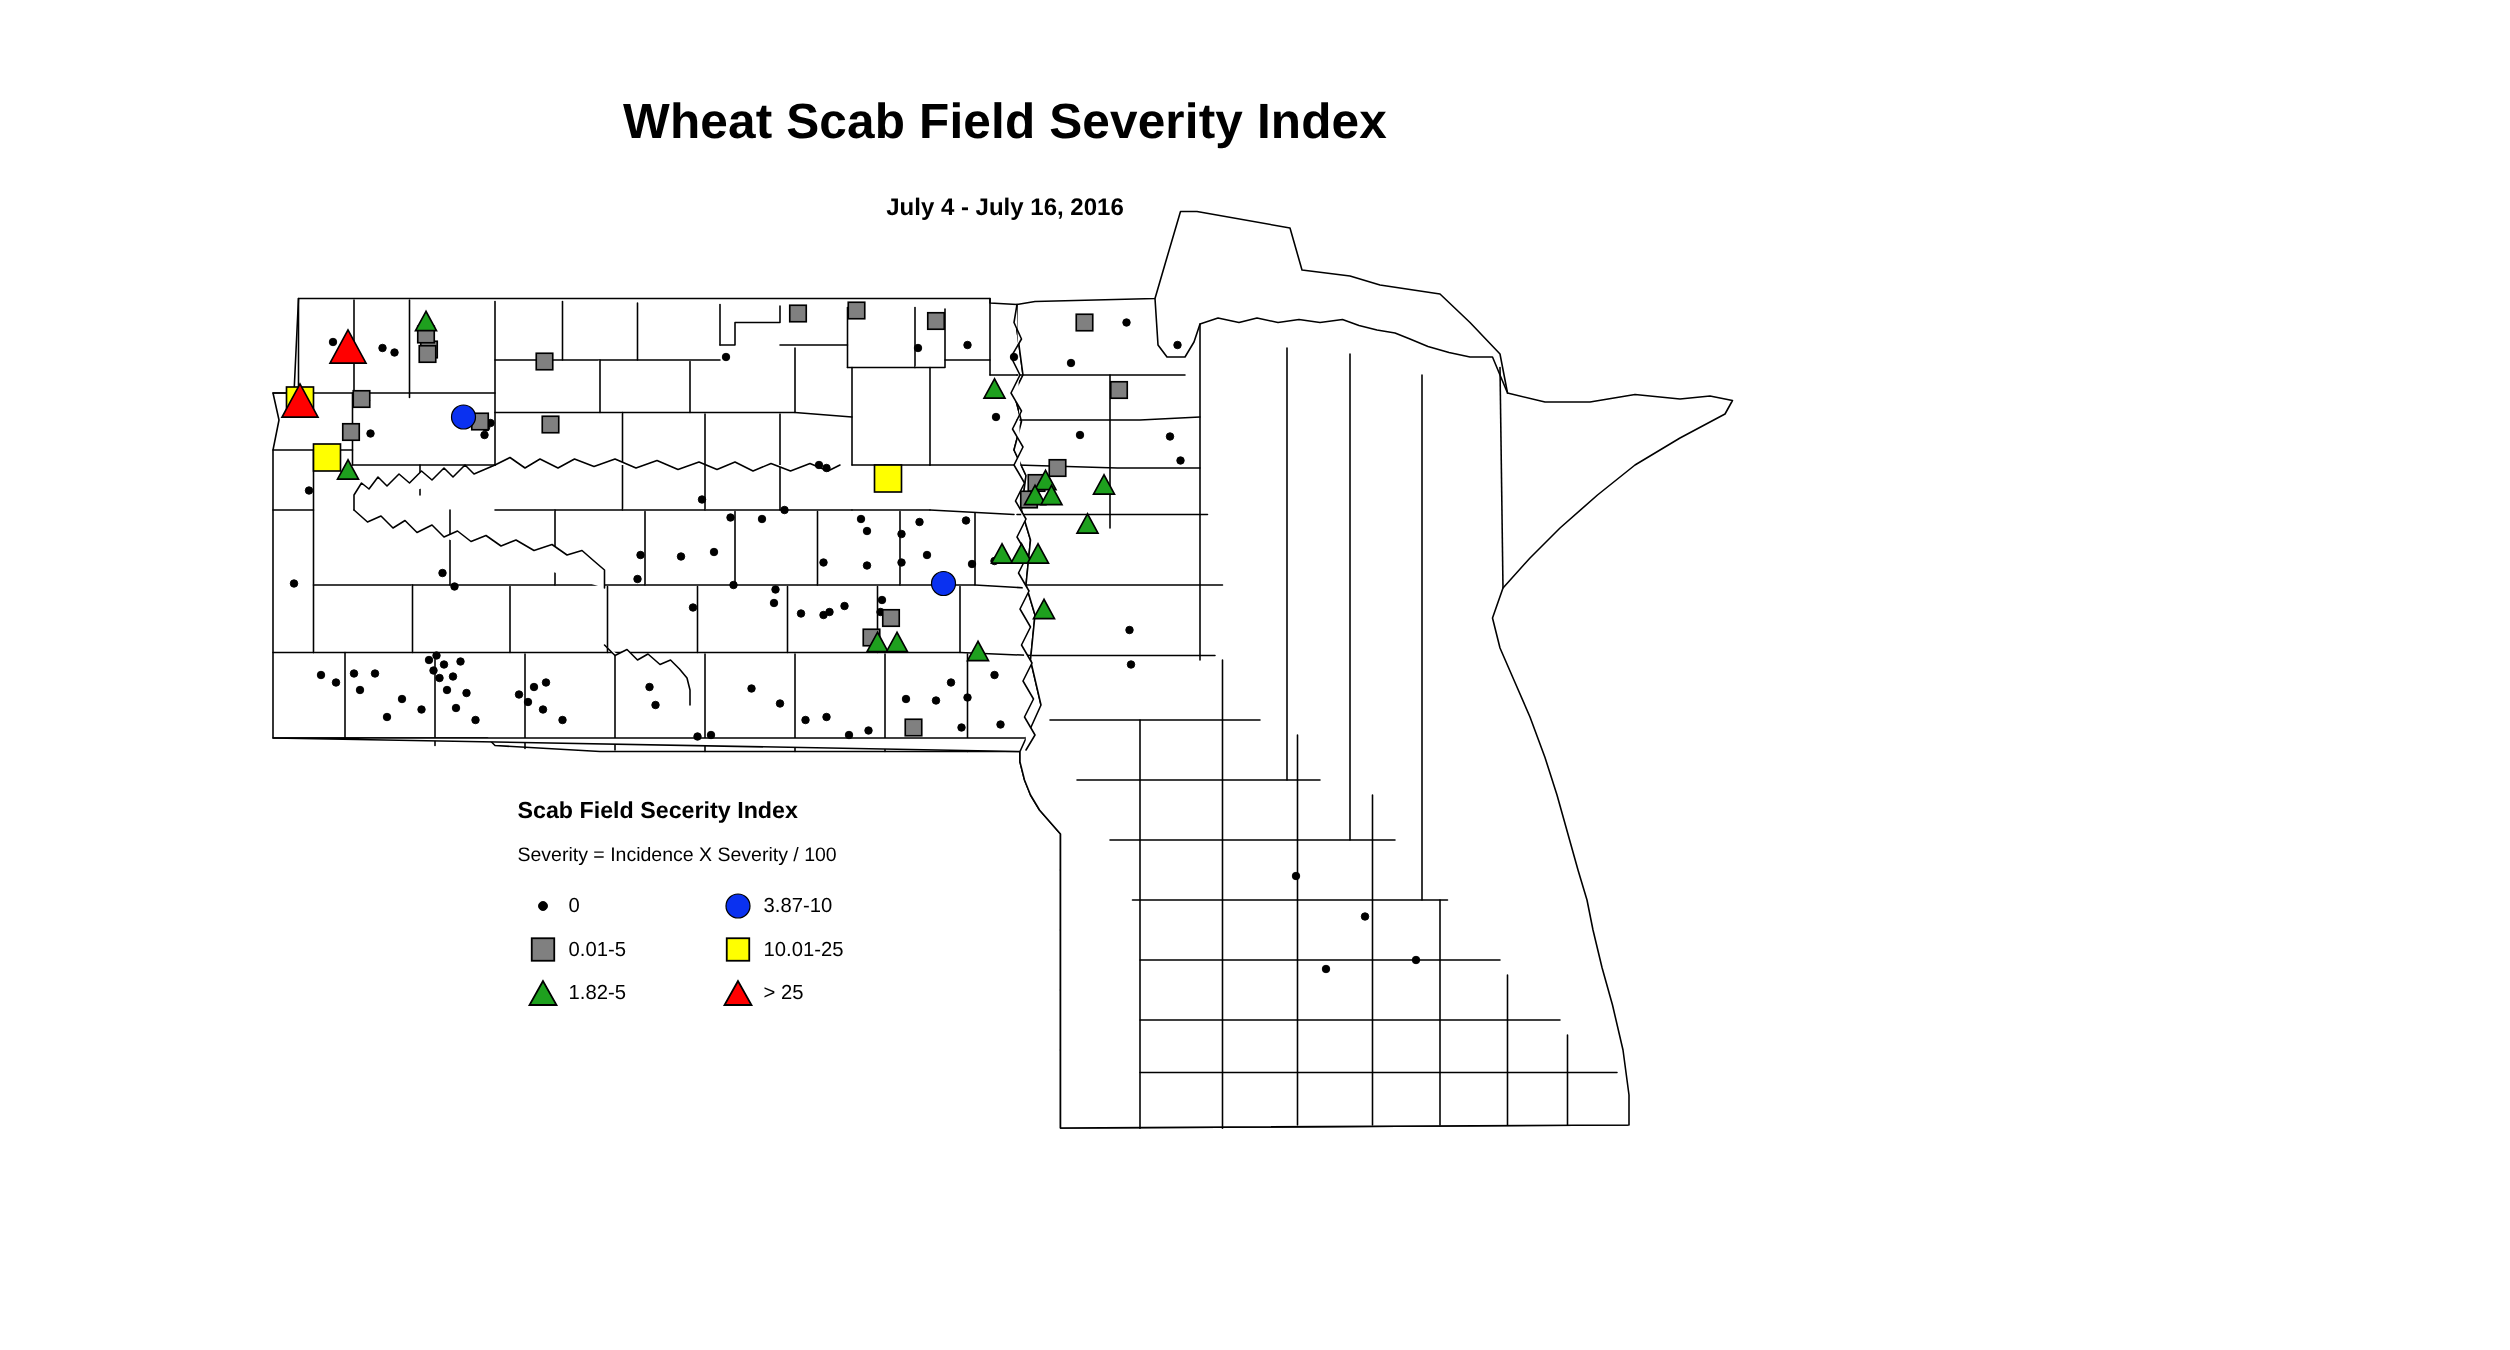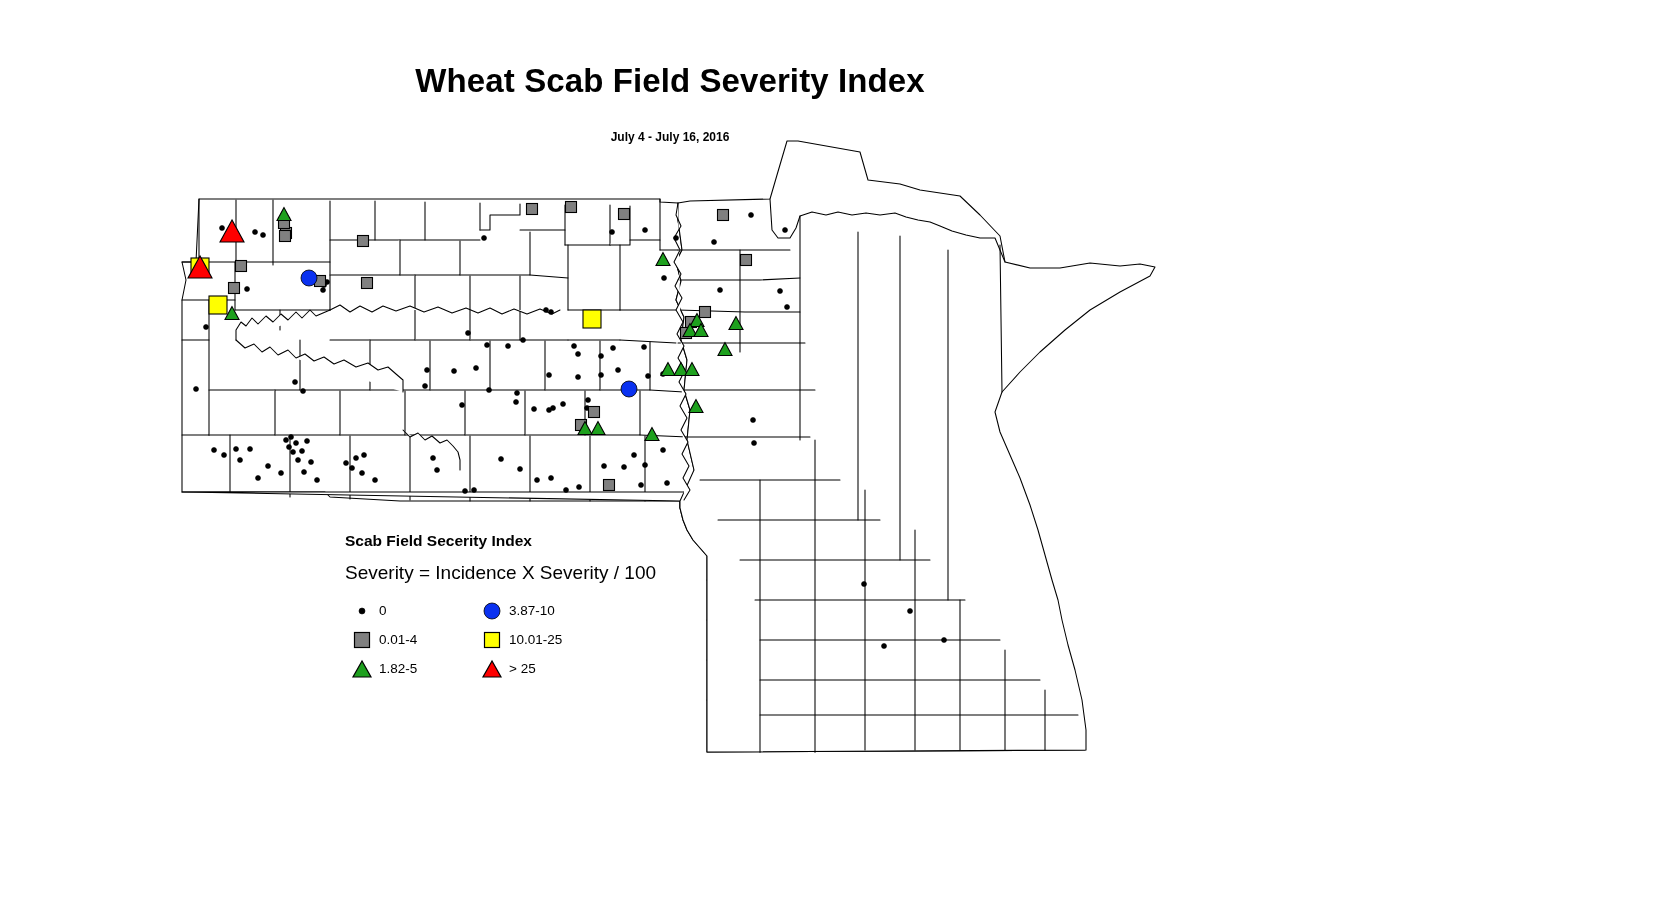--- a/index.html
+++ b/index.html
@@ -29,21 +29,21 @@
     font-size: 33px;
     font-weight: bold;
     letter-spacing: 0.1px;
   }
   #subtitle {
     position: absolute;
     left: 0;
     top: 130px;
     width: 1340px;
     text-align: center;
-    font-size: 12px;
+    font-size: 16px;
     font-weight: bold;
   }
   #map-area {
     position: absolute;
     left: 0;
     top: 0;
     width: 1673px;
     height: 900px;
   }
   svg { display: block; }
@@ -60,21 +60,21 @@
     top: 532px;
     width: 330px;
   }
   #legend-title {
     font-size: 15.5px;
     font-weight: bold;
     text-align: left;
     white-space: nowrap;
   }
   #legend-formula {
-    font-size: 19px;
+    font-size: 13px;
     margin-top: 12px;
     margin-left: 0px;
     white-space: nowrap;
   }
   .legend-rows {
     margin-top: 12px;
     display: grid;
     grid-template-columns: 130px 130px;
     grid-auto-rows: 29px;
     align-items: center;
@@ -400,21 +400,21 @@
             </svg>
           </span>
           <span class="legend-label">3.87-10</span>
         </div>
         <div class="legend-item">
           <span class="legend-sym">
             <svg width="20" height="20" viewBox="0 0 20 20">
               <rect x="2.5" y="2.5" width="15" height="15" fill="#808080" stroke="#000" stroke-width="1.2"></rect>
             </svg>
           </span>
-          <span class="legend-label">0.01-4</span>
+          <span class="legend-label">0.01-5</span>
         </div>
         <div class="legend-item">
           <span class="legend-sym">
             <svg width="20" height="20" viewBox="0 0 20 20">
               <rect x="2.5" y="2.5" width="15" height="15" fill="#FFFF00" stroke="#000" stroke-width="1.2"></rect>
             </svg>
           </span>
           <span class="legend-label">10.01-25</span>
         </div>
         <div class="legend-item">

